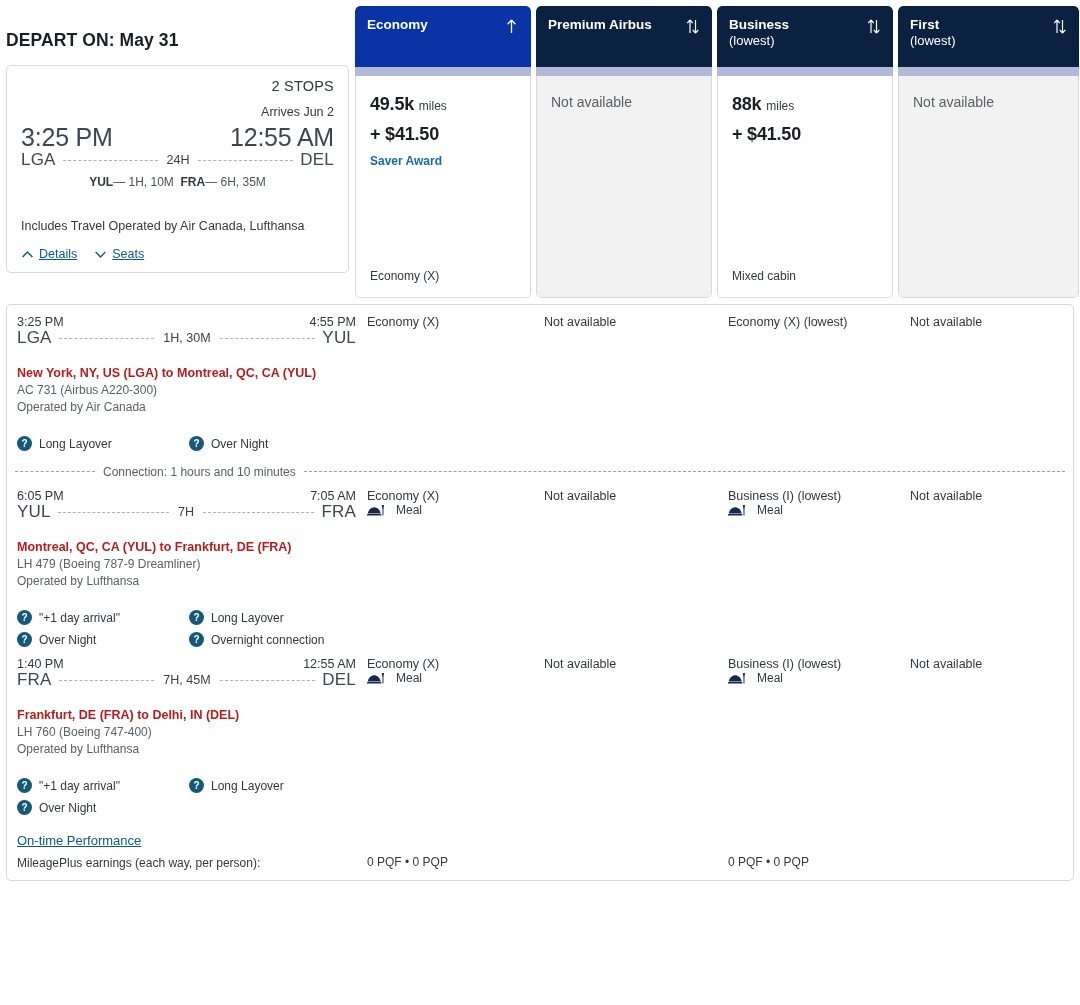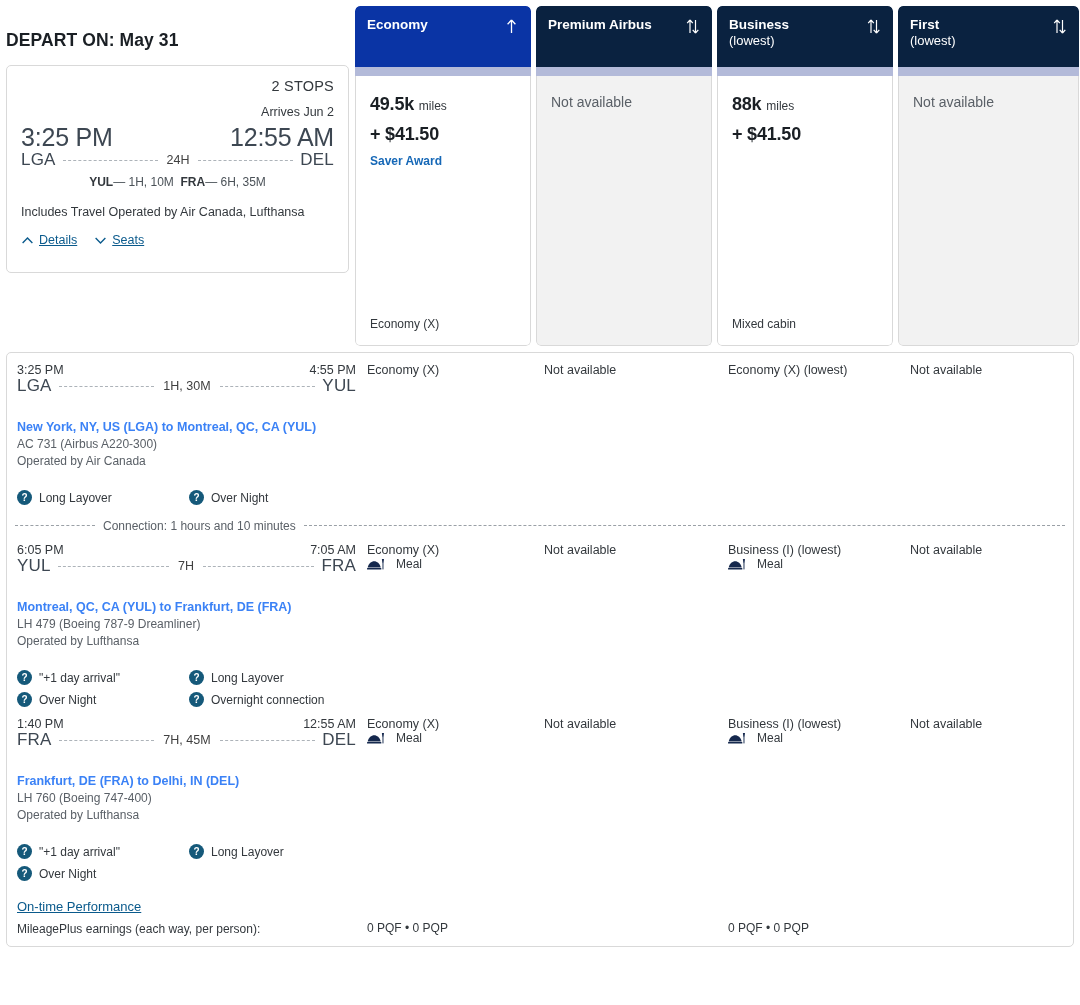--- a/index.html
+++ b/index.html
@@ -40,21 +40,21 @@
   .codes-row{display:flex;align-items:center;margin-top:-2px;}
   .code{font-size:17px;color:#3d4752;letter-spacing:.2px;}
   .dashline{
     flex:1;height:1px;margin:0 7px;
     border-top:1px dashed #adb3b9;
     position:relative;top:1px;
   }
   .dur-mid{font-size:12.5px;color:#404040;padding:0 2px;white-space:nowrap;}
   .legs-mid{text-align:center;font-size:12px;color:#4b5258;margin-top:5px;}
   .legs-mid b{font-weight:bold;color:#33383d;}
-  .includes{font-size:12.5px;color:#33383d;margin-top:16px;}
+  .includes{font-size:12.5px;color:#33383d;margin-top:30px;}
   .linkrow{display:flex;gap:17px;margin-top:14px;align-items:center;}
   .linkitem{display:flex;align-items:center;gap:5px;cursor:pointer;}
   .linkitem .lk{font-size:12.5px;color:#0a5a8c;text-decoration:underline;}
   .chev{display:block;width:13px;height:13px;}
 
   
   .fare-cols{display:flex;flex:1;padding-top:6px;}
   .fare-col{
     width:176px;flex:0 0 176px;margin-right:5px;
     border-radius:5px;overflow:hidden;
@@ -67,21 +67,21 @@
     display:flex;justify-content:space-between;align-items:flex-start;
     background:#0a2240;
     border-top-left-radius:5px;border-top-right-radius:5px;
   }
   .fare-col.selected .fc-head{background:#0a34a5;}
   .fc-title{color:#fff;font-size:13.5px;font-weight:bold;line-height:1.18;}
   .fc-sub{color:#fff;font-size:13px;font-weight:normal;display:block;}
   .fc-sorticon{flex:0 0 auto;margin-top:1px;}
   .fc-band{height:9px;background:#b3bad9;}
   .fc-body{
-    height:270px;box-sizing:border-box;
+    height:222px;box-sizing:border-box;
     background:#fff;
     border:1px solid #d9d9d9;border-top:none;
     border-bottom-left-radius:5px;border-bottom-right-radius:5px;
     padding:18px 14px 0 14px;
     position:relative;
   }
   .fare-col.unavail .fc-body{background:#f2f2f2;}
   .miles{font-size:18px;font-weight:bold;color:#1a1f24;letter-spacing:-.2px;}
   .miles .unit{font-size:12px;font-weight:normal;color:#33383d;letter-spacing:0;}
   .cash{font-size:18px;font-weight:bold;color:#1a1f24;margin-top:9px;letter-spacing:-.2px;}
@@ -104,21 +104,21 @@
   .seg-cols{display:flex;flex:1;}
   .seg-col{width:181px;flex:0 0 181px;box-sizing:border-box;padding-right:6px;}
   .seg-col.c1{width:176px;flex:0 0 176px;padding-left:5px;}
   .seg-col.c2{width:181px;flex:0 0 181px;padding-left:6px;}
   .seg-col.c3{width:181px;flex:0 0 181px;padding-left:9px;}
   .seg-col.c4{width:181px;flex:0 0 181px;padding-left:10px;}
 
   .seg-times{display:flex;justify-content:space-between;font-size:12.5px;color:#33383d;}
   .seg-codes{display:flex;align-items:center;margin-top:-1px;}
   .seg-code{font-size:17px;color:#3d4752;letter-spacing:.2px;}
-  .seg-route{font-size:12.5px;font-weight:bold;color:#3b82f6;margin-top:24px;}
+  .seg-route{font-size:12.5px;font-weight:bold;color:#b91c1c;margin-top:18px;}
   .seg-meta{font-size:12px;color:#5a6067;margin-top:3px;}
   .seg-badges{margin-top:22px;}
   .badge-row{display:flex;margin-top:7px;}
   .badge{display:flex;align-items:center;gap:7px;}
   .badge.b1{width:172px;flex:0 0 172px;}
   .qmark{
     width:15px;height:15px;border-radius:50%;
     background:#15597a;color:#fff;
     font-size:10px;font-weight:bold;
     display:flex;align-items:center;justify-content:center;

